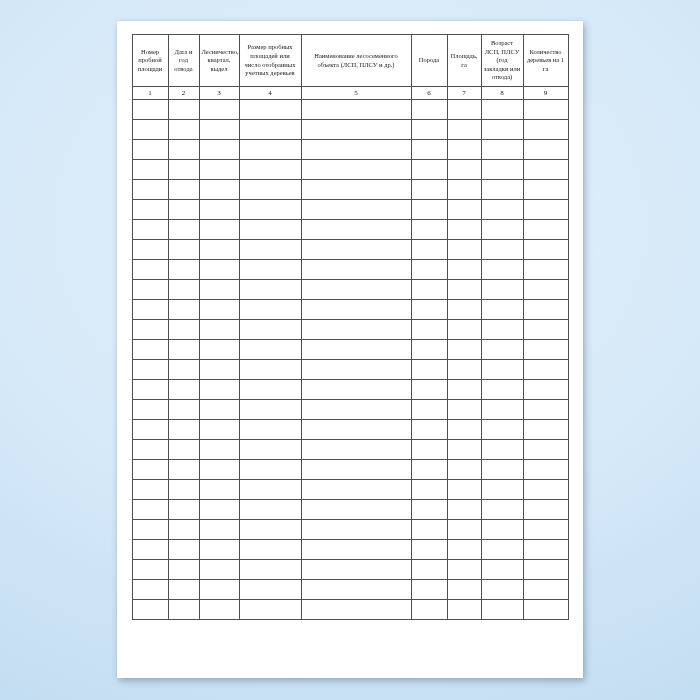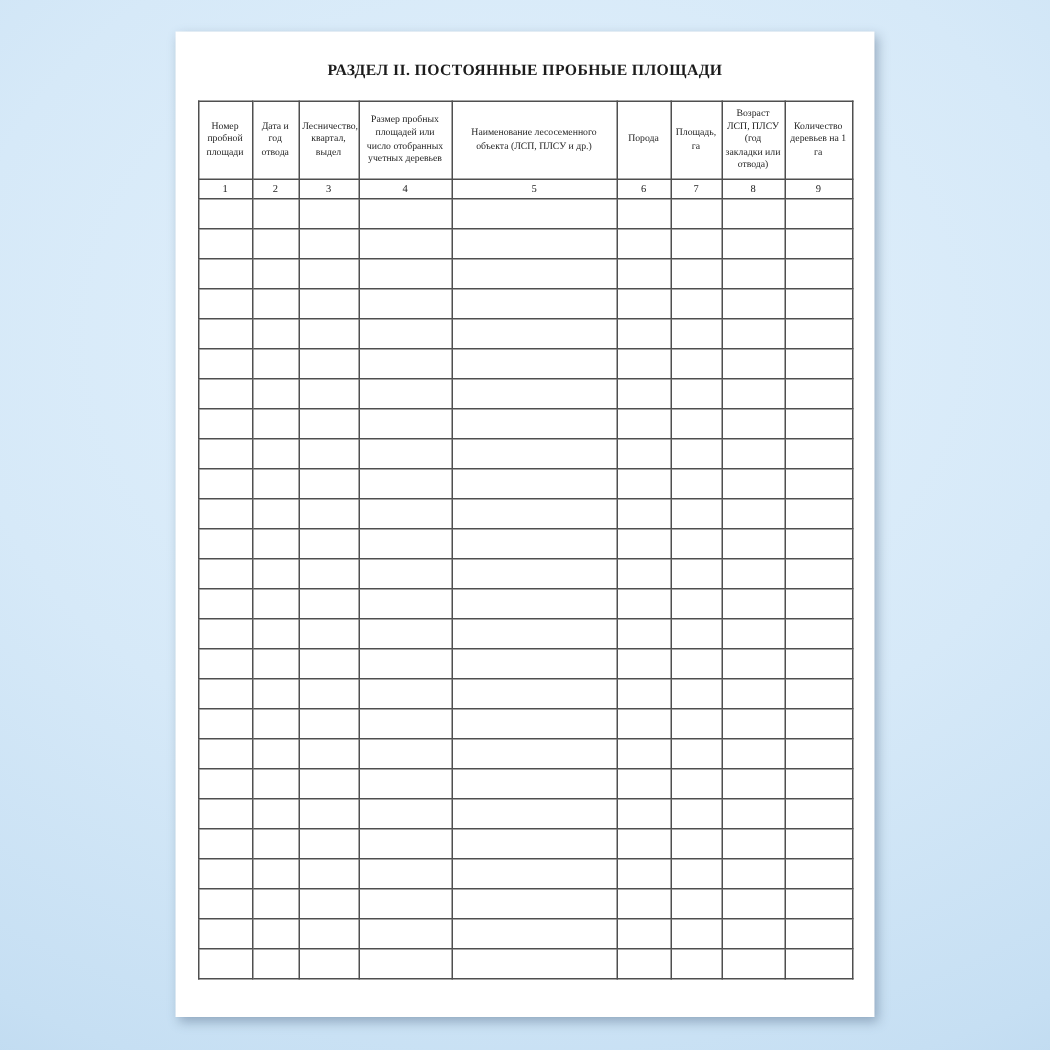--- a/index.html
+++ b/index.html
@@ -57,21 +57,20 @@
     height:20px;
   }
   col.c1{width:36px;} col.c2{width:31px;} col.c3{width:40px;}
   col.c4{width:62px;} col.c5{width:110px;} col.c6{width:36px;}
   col.c7{width:34px;} col.c8{width:42px;} col.c9{width:45px;}
 </style>
 </head>
 <body>
 
 <div class="page">
-  <div class="title">РАЗДЕЛ II. ПОСТОЯННЫЕ ПРОБНЫЕ ПЛОЩАДИ</div>
 
   <table class="form">
     <colgroup>
       <col class="c1">
         <col class="c2">
         <col class="c3">
         <col class="c4">
         <col class="c5">
       <col class="c6">
         <col class="c7">

